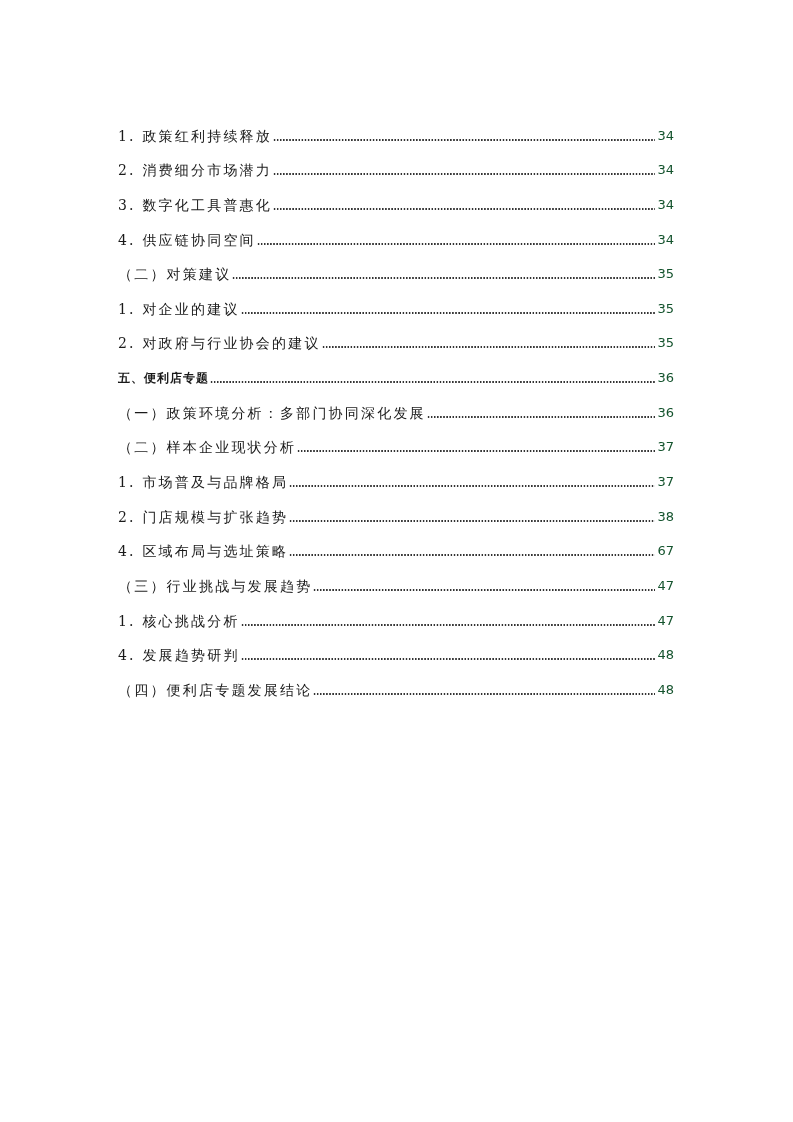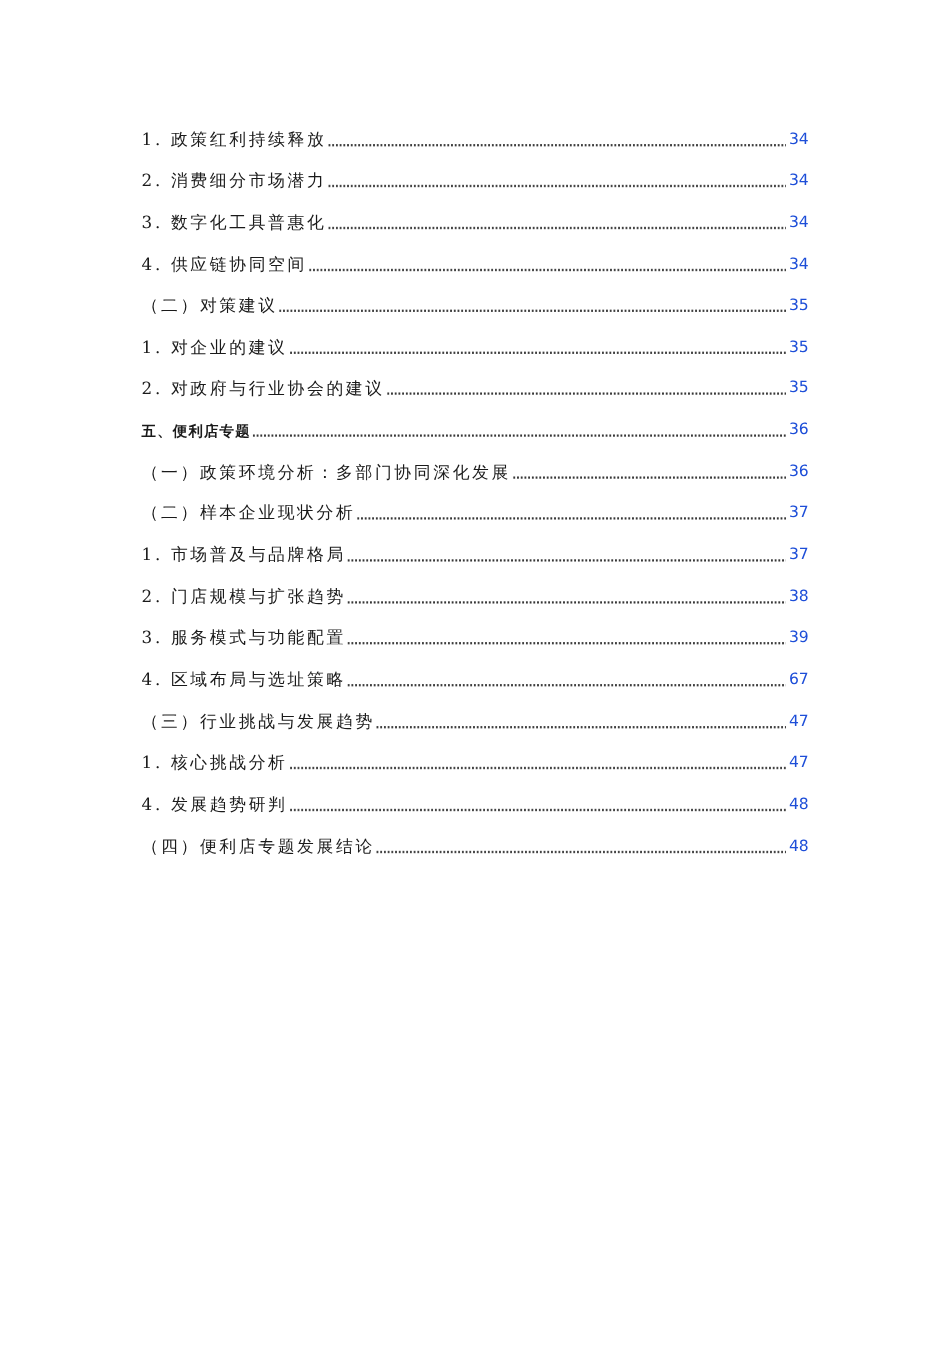--- a/index.html
+++ b/index.html
@@ -11,21 +11,21 @@
       width: 793px;
       height: 1122px;
       position: relative;
       overflow: hidden;
       font-family: "DejaVu Serif", "Liberation Serif", serif;
       color: #1a1a1a;
     }
     .toc {
       position: absolute;
       left: 118px;
-      top: 97px;
+      top: 116px;
       width: 556px;
     }
     .toc-row {
       display: flex;
       align-items: flex-end;
       height: 34.65px;
       box-sizing: border-box;
       padding-bottom: 6px;
       white-space: nowrap;
     }
@@ -51,21 +51,21 @@
       background-image: radial-gradient(circle, #333 0.75px, transparent 0.9px);
       background-size: 3.1px 2px;
       background-repeat: repeat-x;
       background-position: left center;
     }
     .toc-page {
       flex: 0 0 auto;
       font-family: "DejaVu Sans", "Liberation Sans", sans-serif;
       font-size: 13px;
       line-height: 18px;
-      color: #1d4ed8;
+      color: #14532d;
     }
   </style>
 </head>
 <body>
 
 <div class="toc">
 
   <div class="toc-row level-3">
     <span class="toc-title">1. 政策红利持续释放</span>
     <span class="toc-leader"></span>
@@ -131,25 +131,20 @@
     <span class="toc-leader"></span>
     <span class="toc-page">37</span>
   </div>
 
   <div class="toc-row level-3">
     <span class="toc-title">2. 门店规模与扩张趋势</span>
     <span class="toc-leader"></span>
     <span class="toc-page">38</span>
   </div>
 
-  <div class="toc-row level-3">
-    <span class="toc-title">3. 服务模式与功能配置</span>
-    <span class="toc-leader"></span>
-    <span class="toc-page">39</span>
-  </div>
 
   <div class="toc-row level-3">
     <span class="toc-title">4. 区域布局与选址策略</span>
     <span class="toc-leader"></span>
     <span class="toc-page">67</span>
   </div>
 
 
 
   <div class="toc-row level-2">

